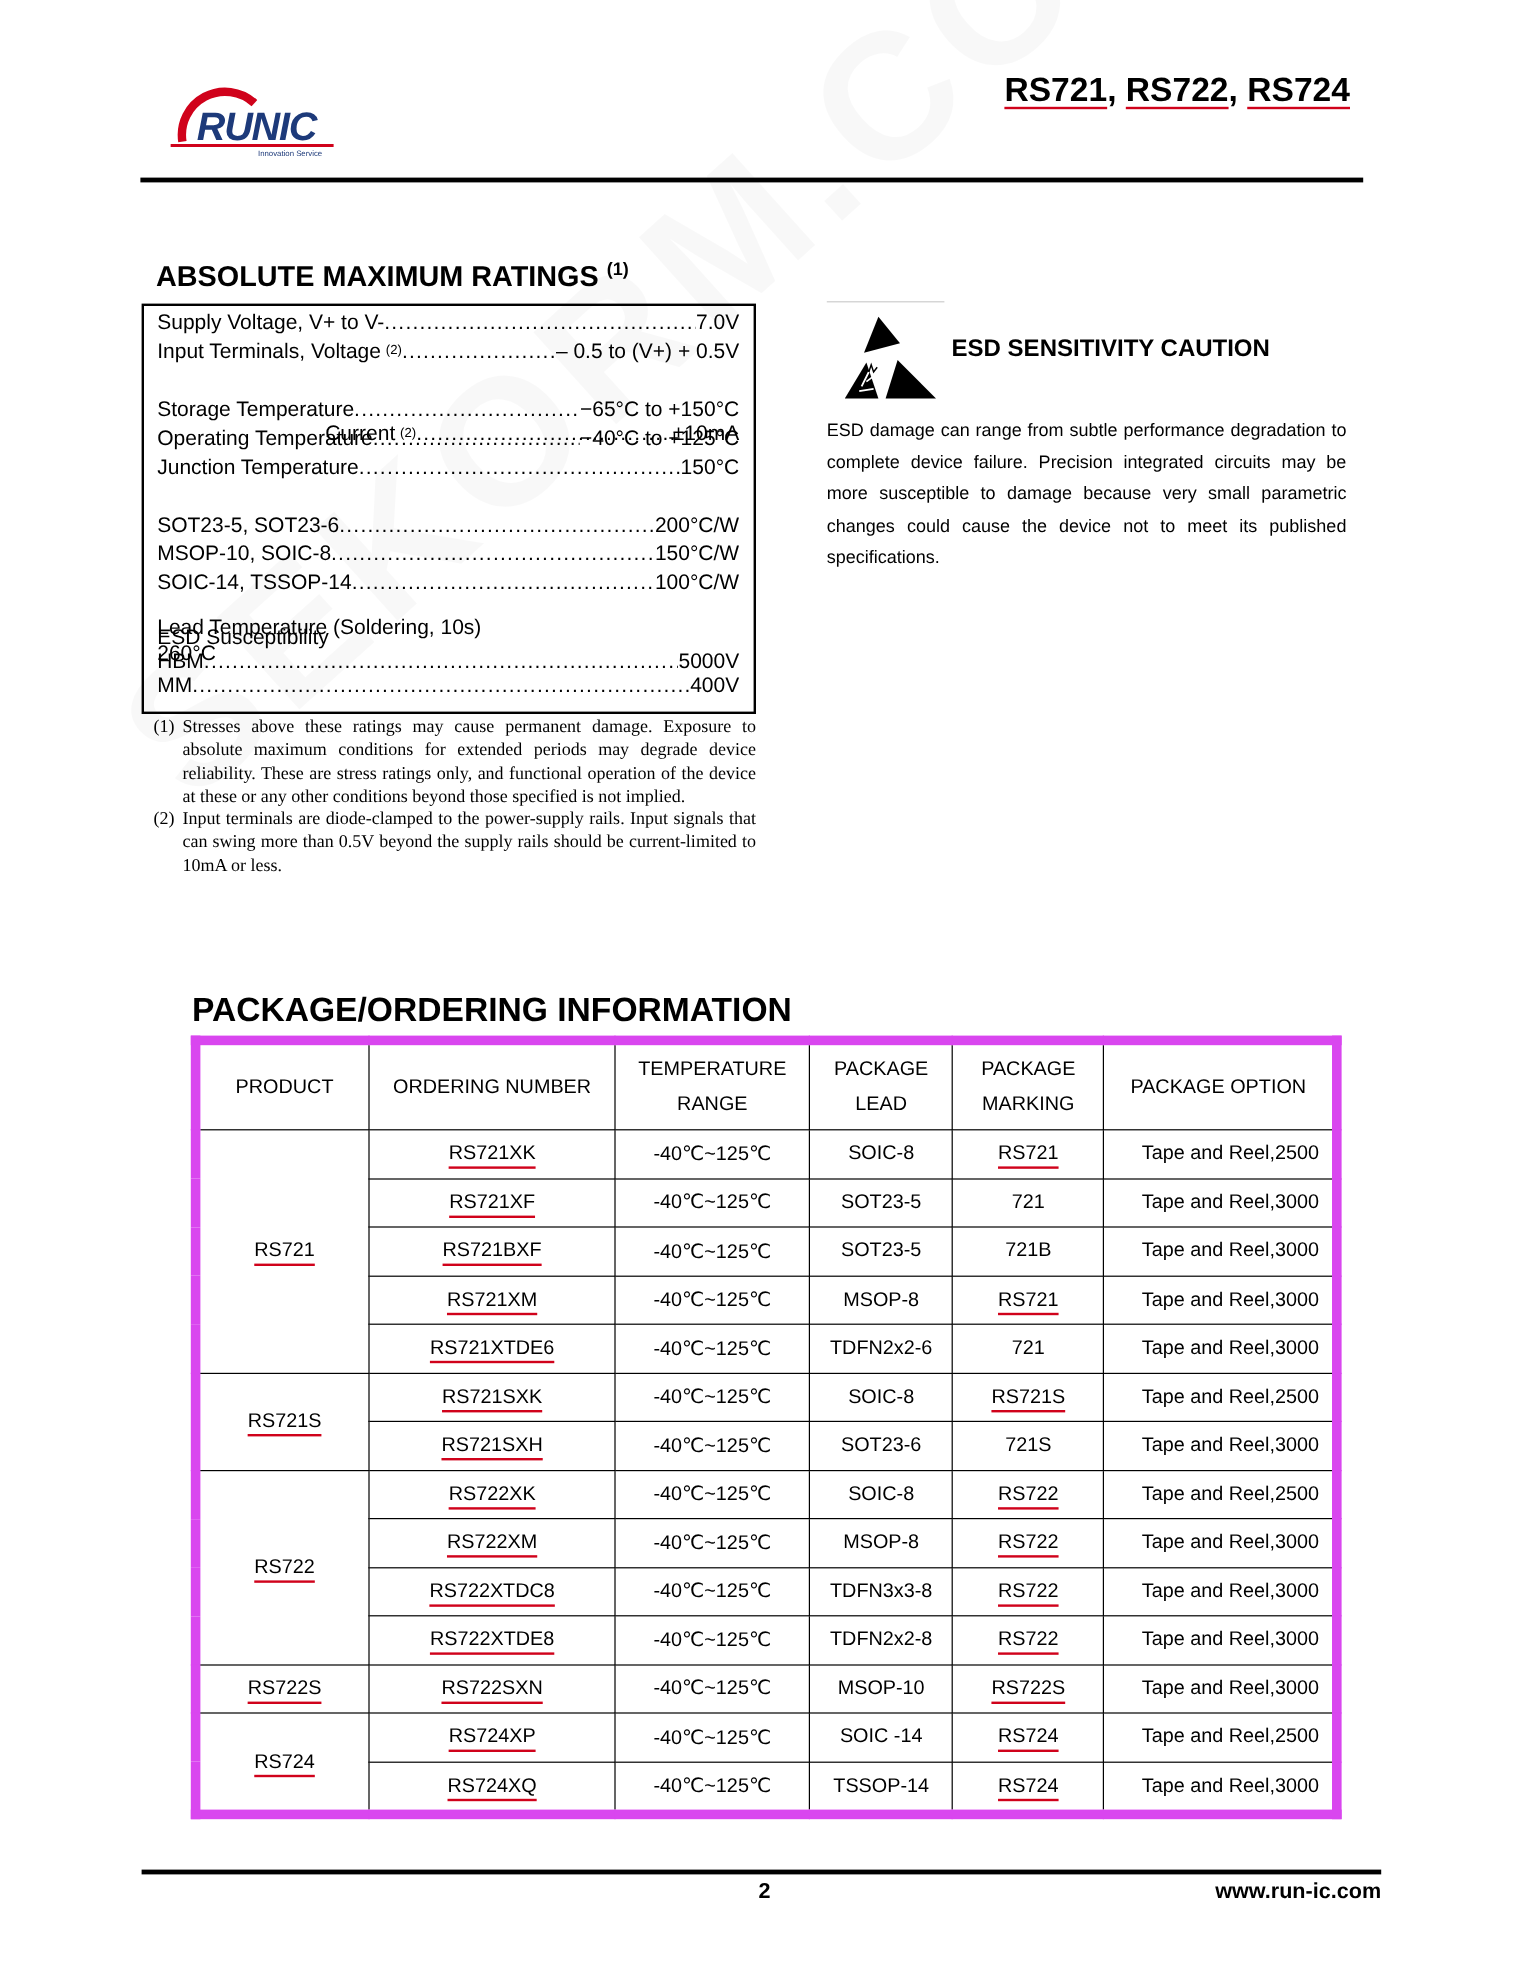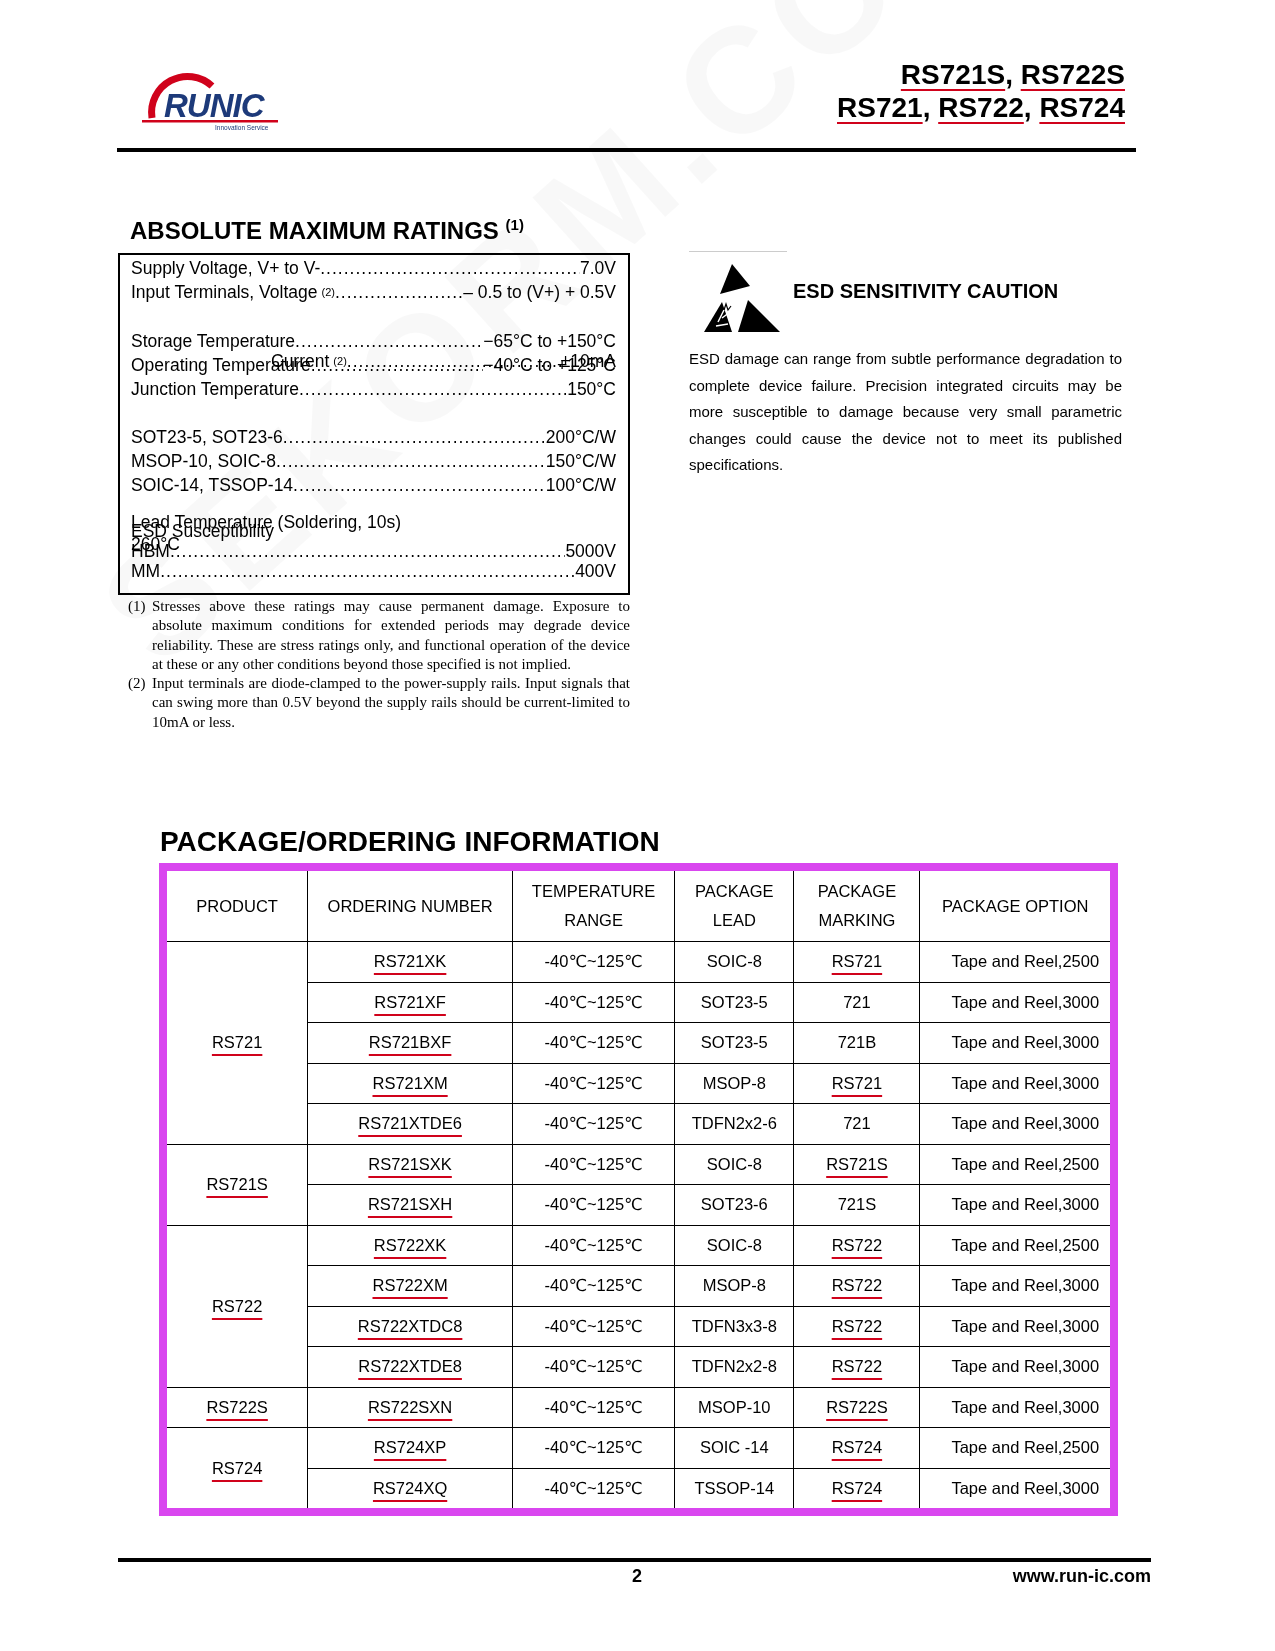--- a/index.html
+++ b/index.html
@@ -63,23 +63,20 @@
   <svg width="150" height="65" viewBox="0 0 150 65">
     <path d="M10 48 A 36 36 0 0 1 70 16" stroke="#d0021b" stroke-width="7" fill="none"></path>
     <text x="22" y="47" font-family="Liberation Sans, sans-serif" font-size="33" font-weight="bold" font-style="italic" fill="#1d3a7a" letter-spacing="-1">RUNIC</text>
     <rect x="0" y="50" width="136" height="2.5" fill="#d0021b"></rect>
     <text x="73" y="60" font-family="Liberation Sans, sans-serif" font-size="6.5" fill="#1d3a7a">Innovation Service</text>
   </svg>
 </div>
 
 <div class="abs title-block">
   <div>
-    <span class="u">RS721S</span><span>, </span><span class="u">RS722S</span>
-  </div>
-  <div>
     <span class="u">RS721</span><span>, </span><span class="u">RS722</span><span>, </span><span class="u">RS724</span>
   </div>
 </div>
 <div class="abs header-rule"></div>
 
 <div class="abs amr-title">
   <span>ABSOLUTE MAXIMUM RATINGS</span> <sup>(1)</sup>
 </div>
 <div class="abs amr-box" id="amr-box">
     <div class="amr-row" style="top: 2px;">

